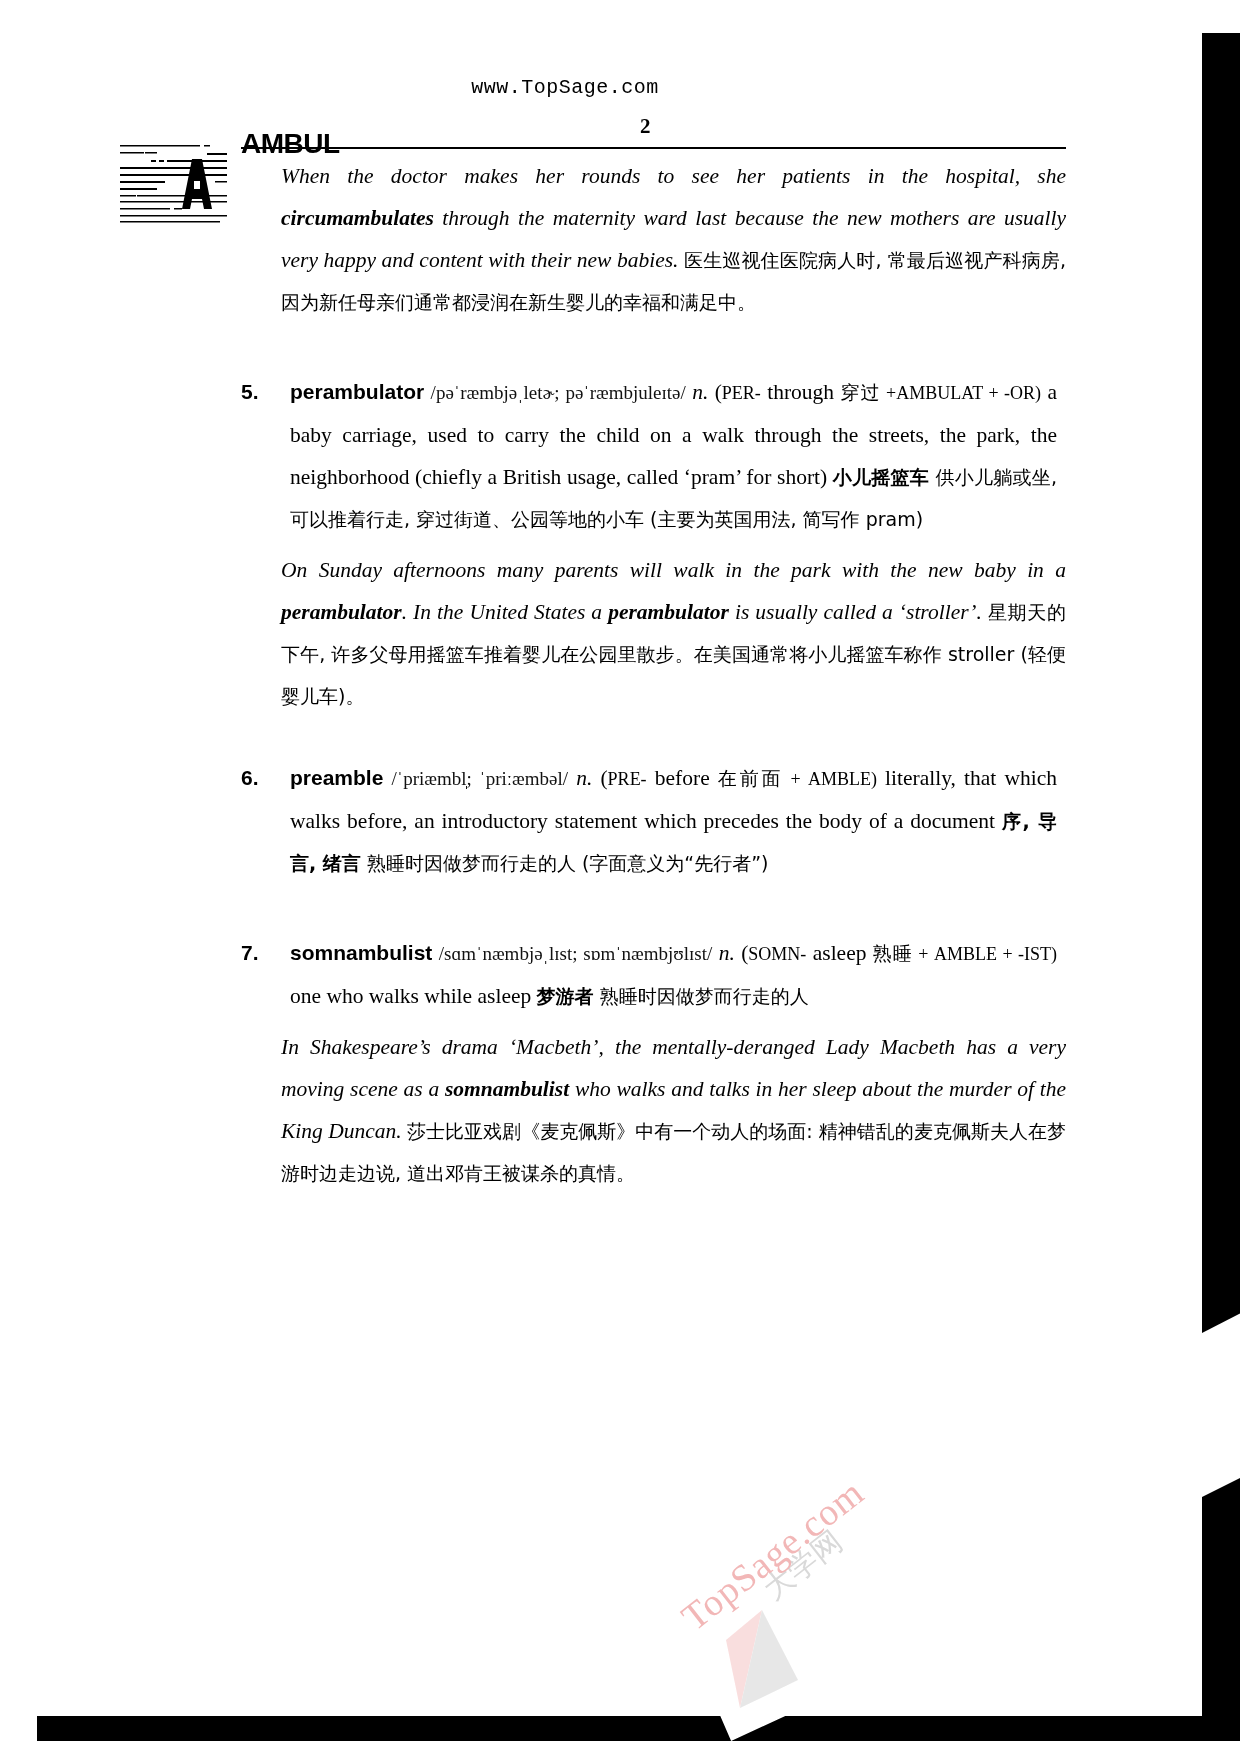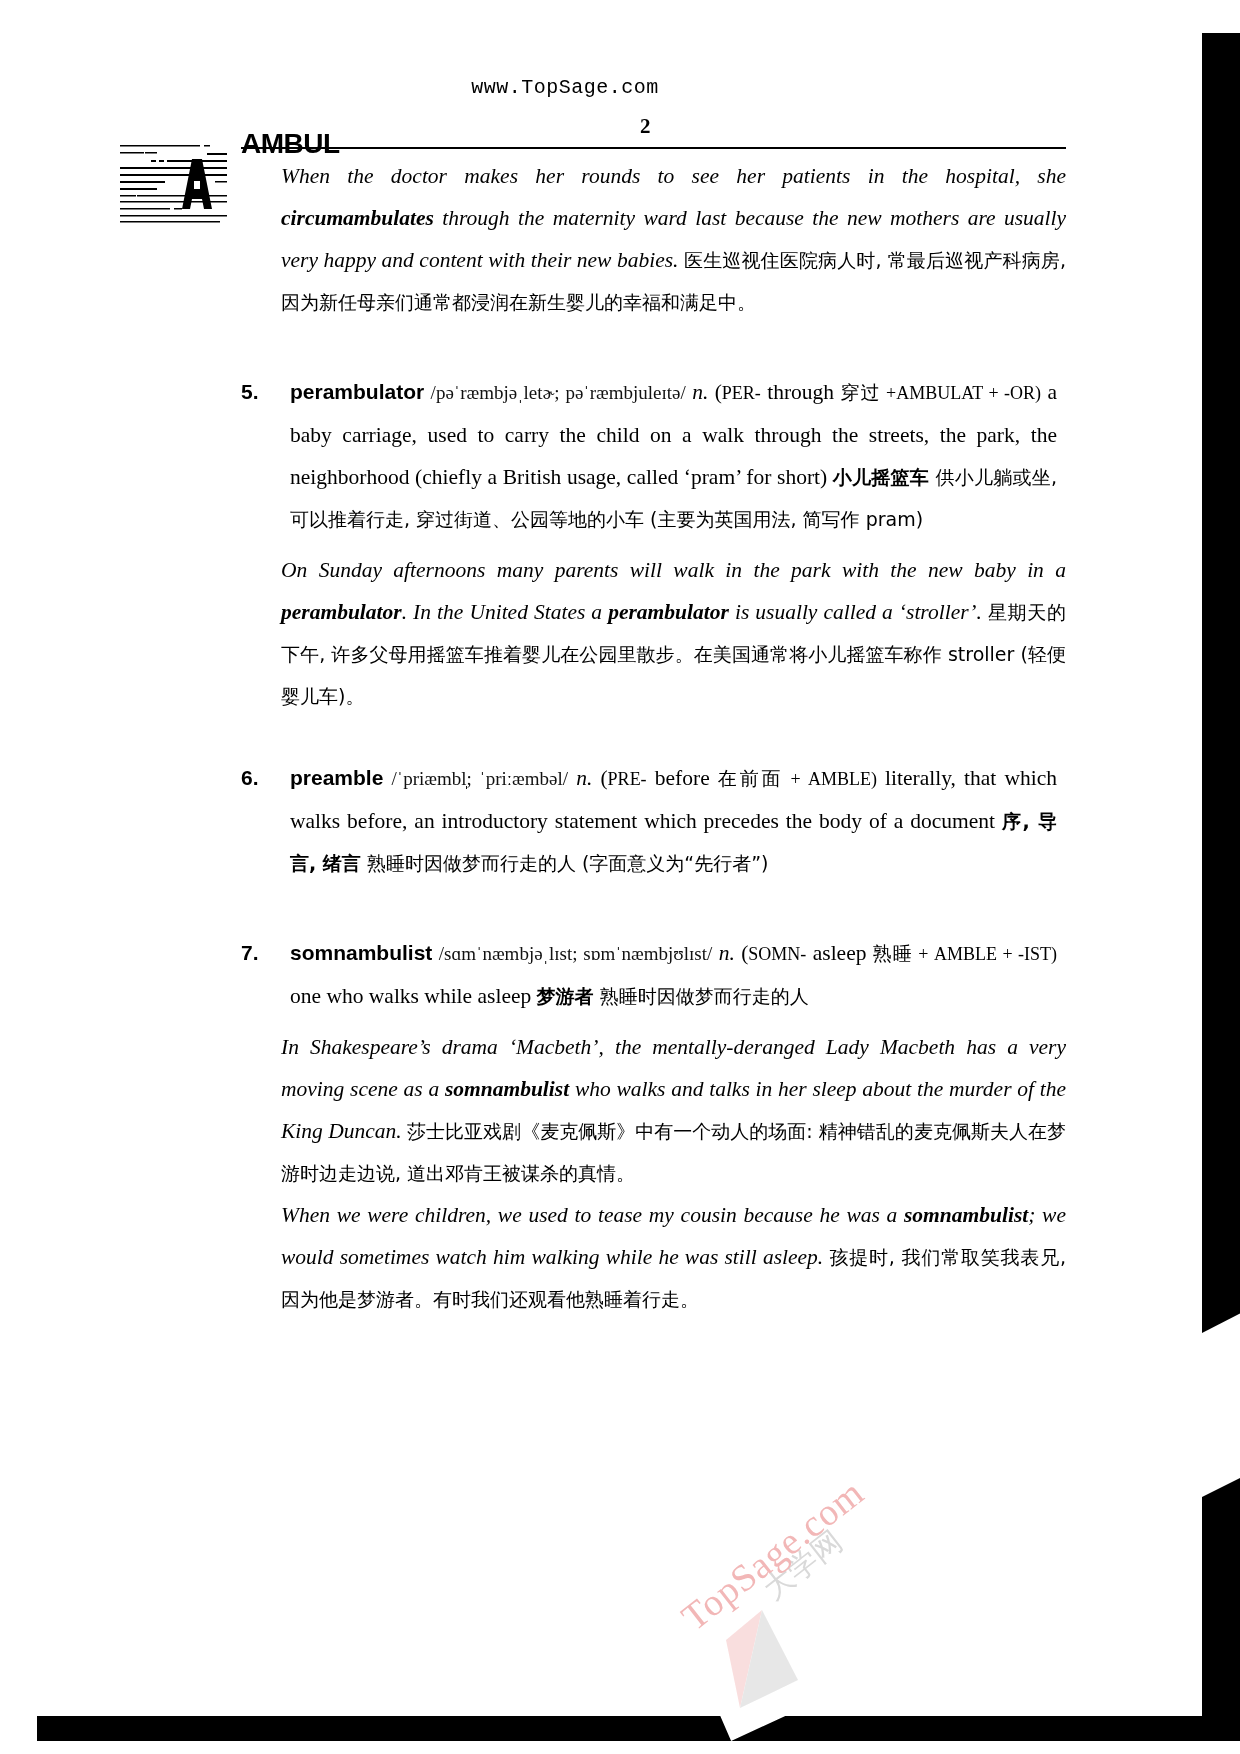--- a/index.html
+++ b/index.html
@@ -252,23 +252,20 @@
     <span class="entry-number">7.</span>
     <p class="definition">
       <span class="headword">somnambulist</span>
       <span class="pron">/sɑmˈnæmbjəˌlɪst; sɒmˈnæmbjʊlɪst/</span>
       <span class="pos">n.</span>
       <span>(</span><span class="sc">SOMN-</span><span> asleep </span><span class="cn">熟睡</span><span class="sc"> + AMBLE + -IST)</span><span> one who walks while asleep </span><span class="cn-bold">梦游者</span><span class="cn">  熟睡时因做梦而行走的人</span>
     </p>
     <p class="example">
       <span>In Shakespeare’s drama ‘Macbeth’, the mentally-deranged Lady Macbeth has a very moving scene as a </span><b>somnambulist</b><span> who walks and talks in her sleep about the murder of the King Duncan. </span><span class="cn">莎士比亚戏剧《麦克佩斯》中有一个动人的场面: 精神错乱的麦克佩斯夫人在梦游时边走边说, 道出邓肯王被谋杀的真情。</span>
     </p>
-    <p class="example">
-      <span>When we were children, we used to tease my cousin because he was a </span><b>somnambulist</b><span>; we would sometimes watch him walking while he was still asleep. </span><span class="cn">孩提时, 我们常取笑我表兄, 因为他是梦游者。有时我们还观看他熟睡着行走。</span>
-    </p>
   </div>
 
 </div>
 
 <svg class="watermark" viewBox="0 0 250 180" xmlns="http://www.w3.org/2000/svg">
   <polygon points="36,110 72,80 50,178" fill="#f6c9c9"></polygon>
   <polygon points="72,80 108,150 50,178" fill="#d8d8d8"></polygon>
 </svg>
 <div class="watermark-cn">大学网</div>
 <div class="watermark-text">TopSage.com</div>

